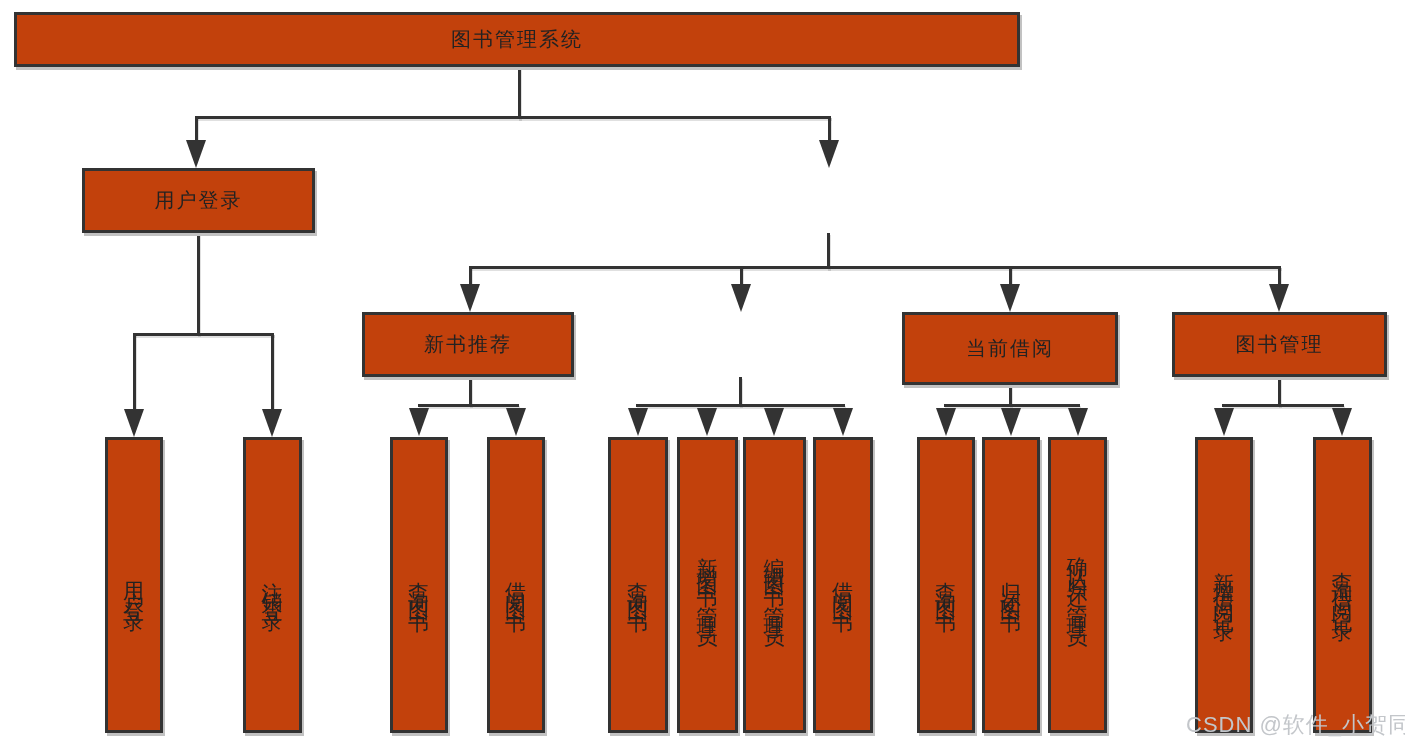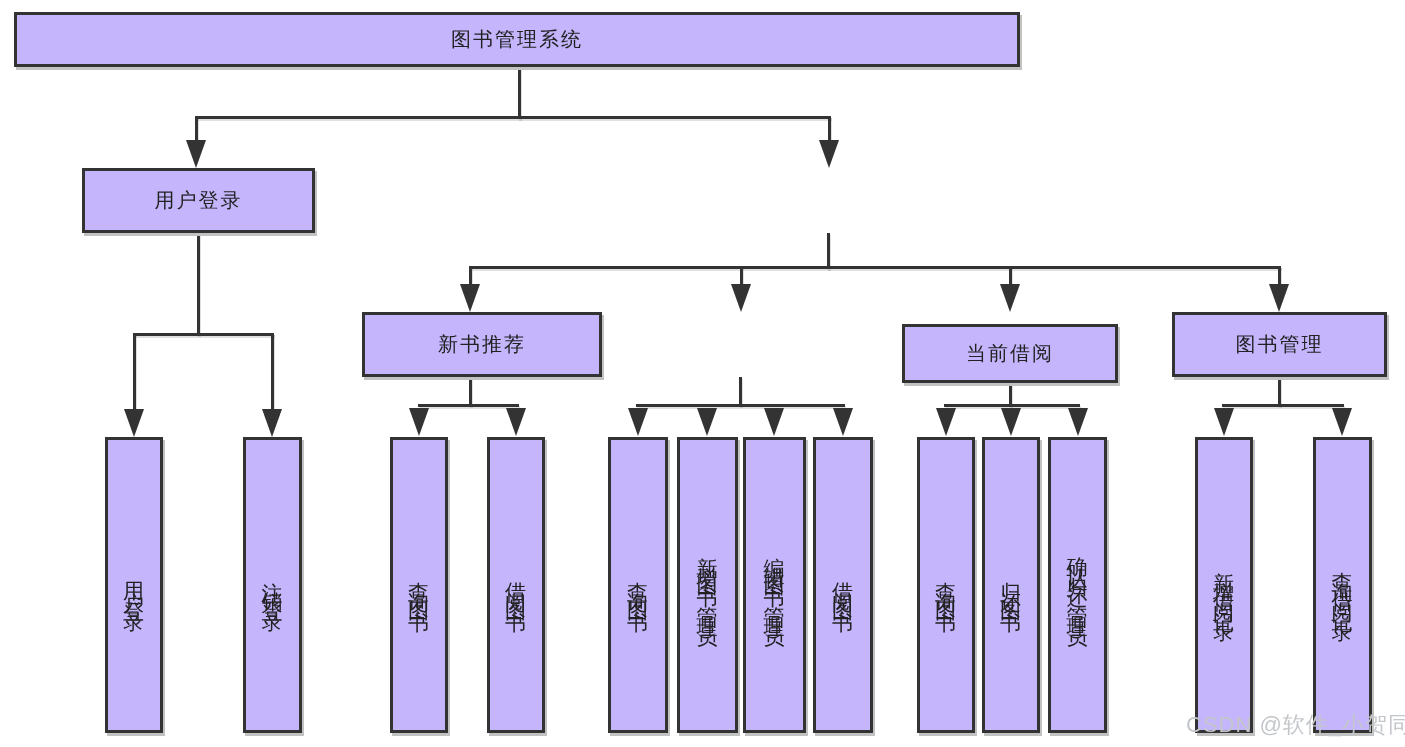--- a/index.html
+++ b/index.html
@@ -15,21 +15,21 @@
     width:1405px;height:747px;
     background:var(--bg);
     overflow:hidden;
     font-family:"Liberation Sans","DejaVu Sans",sans-serif;
     color:var(--text);
   }
   .node{
     position:absolute;
     box-sizing:border-box;
     border:3px solid var(--line);
-    background:#c4b5fd;
+    background:#c2410c;
     display:flex;
     align-items:center;
     justify-content:center;
     font-size:20px;
     letter-spacing:2px;
     box-shadow:2px 3px 0 var(--shadow);
     z-index:2;
   }
   .vtext{
     writing-mode:vertical-rl;
@@ -115,22 +115,22 @@
 
   <div class="vline" style="left:1278px;top:377px;height:29px"></div>
   <div class="hline" style="left:1222px;top:404px;width:122px"></div>
   <div class="arrow" style="left:1214px;top:408px"></div>
   <div class="arrow" style="left:1332px;top:408px"></div>
 
   <div class="node" style="left:14px;top:12px;width:1006px;height:55px">图书管理系统</div>
 
   <div class="node" style="left:82px;top:168px;width:233px;height:65px">用户登录</div>
 
-  <div class="node" style="left:362px;top:312px;width:240px;height:65px">新书推荐</div>
-  <div class="node" style="left:902px;top:324px;width:216px;height:59px">当前借阅</div>
+  <div class="node" style="left:362px;top:312px;width:212px;height:65px">新书推荐</div>
+  <div class="node" style="left:902px;top:312px;width:216px;height:73px">当前借阅</div>
   <div class="node" style="left:1172px;top:312px;width:215px;height:65px">图书管理</div>
 
   <div class="node" style="left:105px;top:437px;width:58px;height:296px">
     <span class="vtext">用户登录</span>
   </div>
   <div class="node" style="left:243px;top:437px;width:59px;height:296px">
     <span class="vtext">注销登录</span>
   </div>
 
   <div class="node" style="left:390px;top:437px;width:58px;height:296px">

